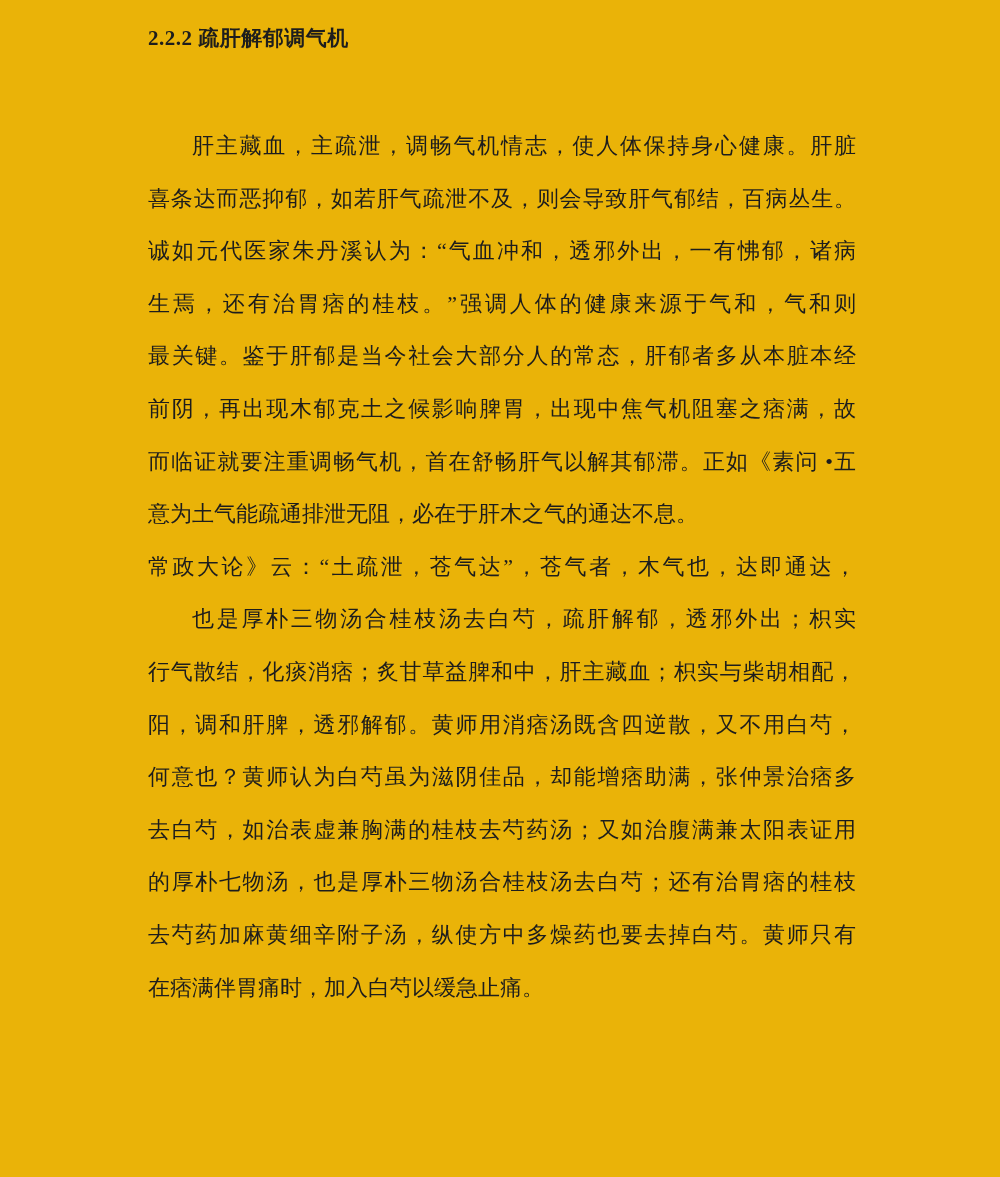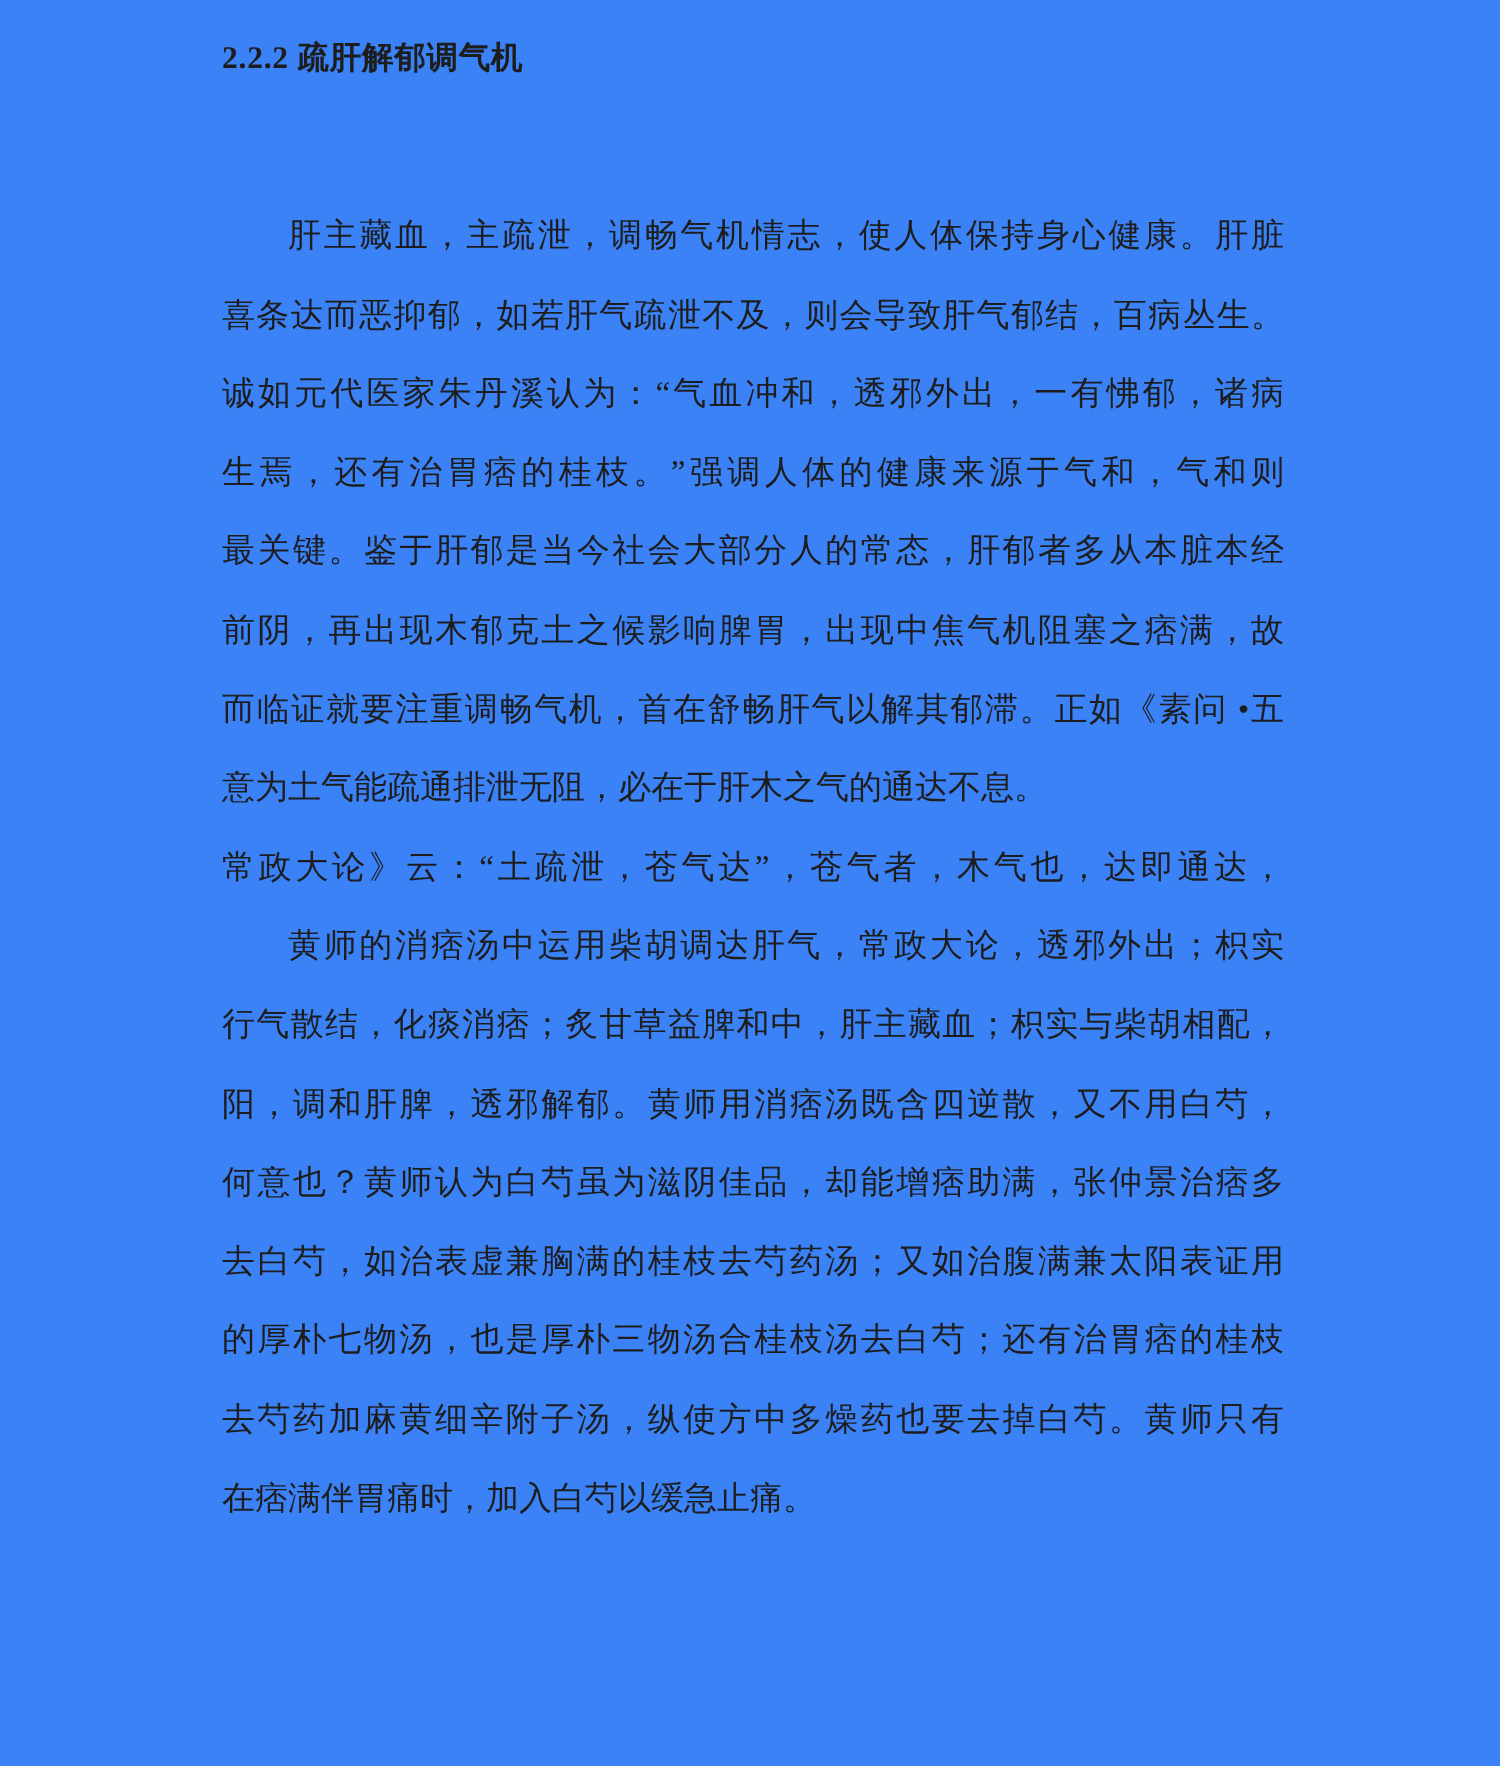--- a/index.html
+++ b/index.html
@@ -21,21 +21,21 @@
     left: 148px;
     top: 24px;
     font-size: 21px;
     font-weight: bold;
     letter-spacing: 0.5px;
     white-space: nowrap;
   }
   .body-text {
     position: absolute;
     left: 148px;
-    top: 131px;
+    top: 120px;
     width: 708px;
   }
   .line {
     height: 52.6px;
     line-height: 52.6px;
     font-size: 22px;
     text-align: justify;
     text-align-last: justify;
     overflow: hidden;
     white-space: nowrap;
@@ -43,33 +43,33 @@
   .line.first {
     text-indent: 2em;
   }
   .line.last {
     text-align-last: left;
   }
 </style>
 </head>
 <body>
 
-<div class="page" style="background: #3b82f6; color: rgb(29, 29, 29);">
+<div class="page" style="background: #eab308; color: rgb(29, 29, 29);">
   <div class="heading">2.2.2 疏肝解郁调气机</div>
   <div class="body-text">
       <div class="line first">肝主藏血，主疏泄，调畅气机情志，使人体保持身心健康。肝脏</div>
       <div class="line">喜条达而恶抑郁，如若肝气疏泄不及，则会导致肝气郁结，百病丛生。</div>
       <div class="line">诚如元代医家朱丹溪认为：“气血冲和，透邪外出，一有怫郁，诸病</div>
       <div class="line">生焉，还有治胃痞的桂枝。”强调人体的健康来源于气和，气和则</div>
       <div class="line">最关键。鉴于肝郁是当今社会大部分人的常态，肝郁者多从本脏本经</div>
       <div class="line">前阴，再出现木郁克土之候影响脾胃，出现中焦气机阻塞之痞满，故</div>
       <div class="line">而临证就要注重调畅气机，首在舒畅肝气以解其郁滞。正如《素问 •五</div>
       <div class="line last">意为土气能疏通排泄无阻，必在于肝木之气的通达不息。</div>
       <div class="line">常政大论》云：“土疏泄，苍气达”，苍气者，木气也，达即通达，</div>
-      <div class="line first">黄师的消痞汤中运用柴胡调达肝气，常政大论，透邪外出；枳实</div>
+      <div class="line first">也是厚朴三物汤合桂枝汤去白芍，疏肝解郁，透邪外出；枳实</div>
       <div class="line">行气散结，化痰消痞；炙甘草益脾和中，肝主藏血；枳实与柴胡相配，</div>
       <div class="line">阳，调和肝脾，透邪解郁。黄师用消痞汤既含四逆散，又不用白芍，</div>
       <div class="line">何意也？黄师认为白芍虽为滋阴佳品，却能增痞助满，张仲景治痞多</div>
       <div class="line">去白芍，如治表虚兼胸满的桂枝去芍药汤；又如治腹满兼太阳表证用</div>
       <div class="line">的厚朴七物汤，也是厚朴三物汤合桂枝汤去白芍；还有治胃痞的桂枝</div>
       <div class="line">去芍药加麻黄细辛附子汤，纵使方中多燥药也要去掉白芍。黄师只有</div>
       <div class="line last">在痞满伴胃痛时，加入白芍以缓急止痛。</div>
     </div>
 </div>
 

